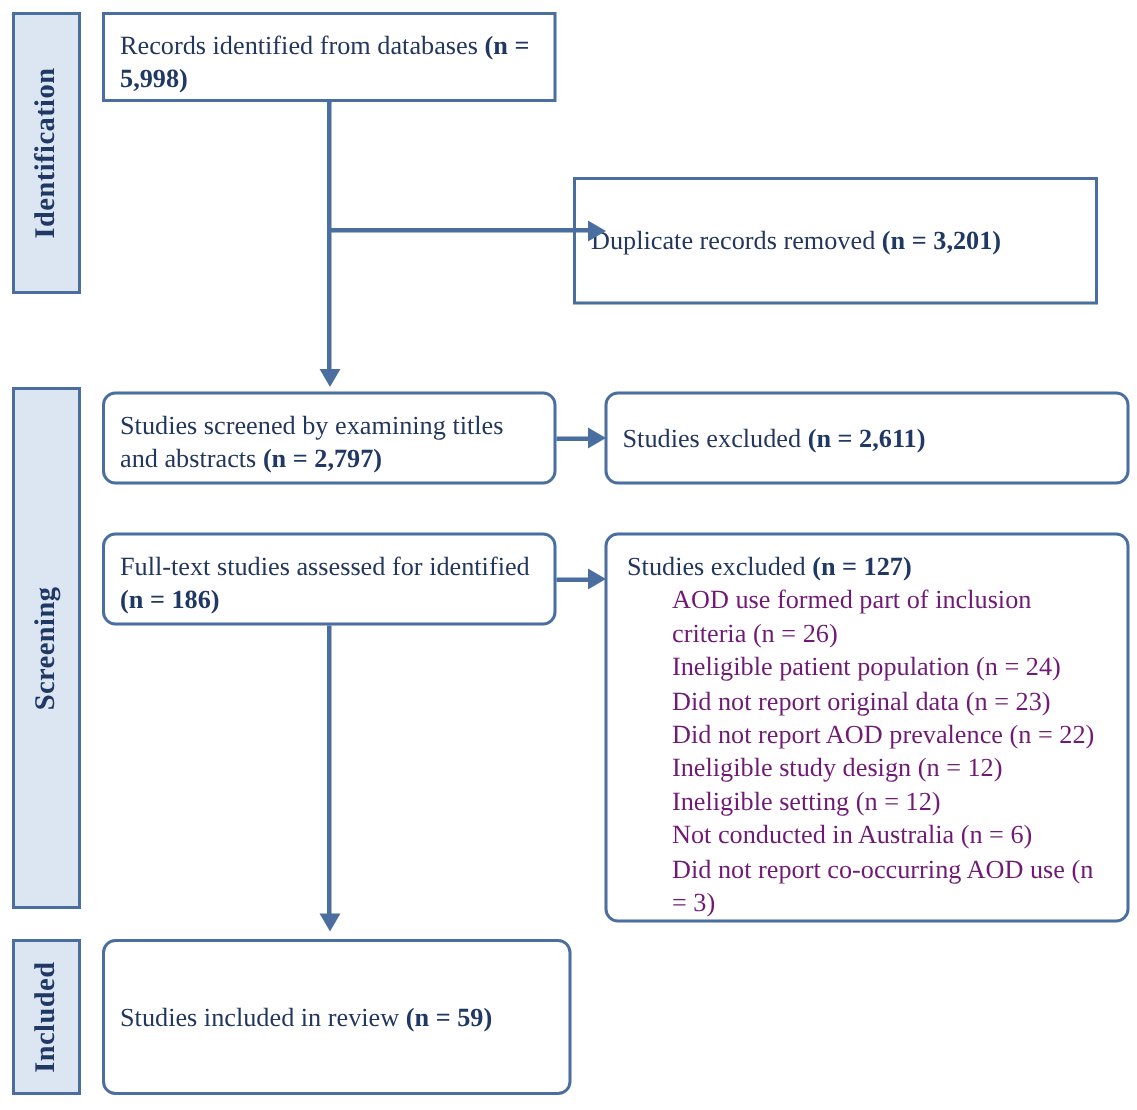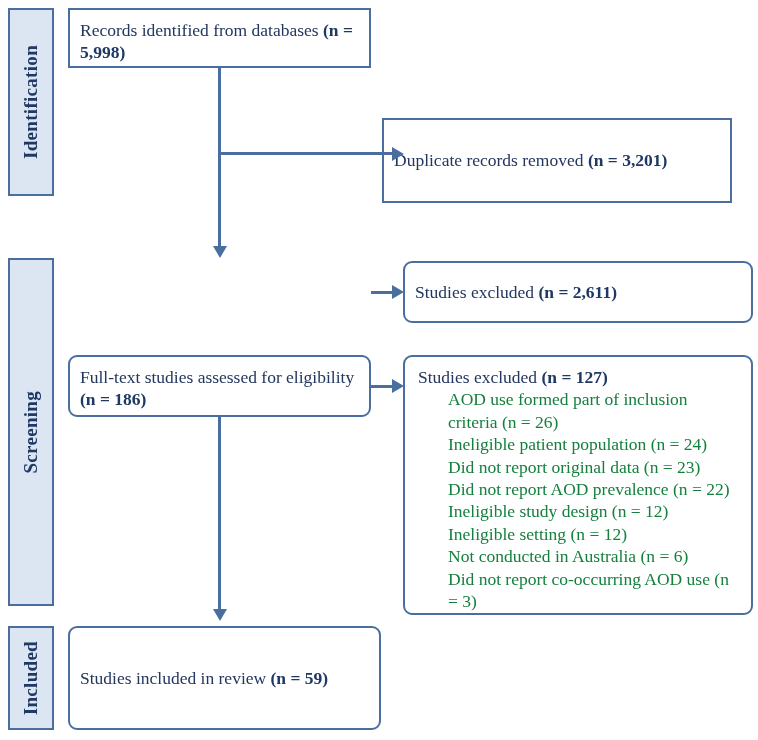--- a/index.html
+++ b/index.html
@@ -61,21 +61,21 @@
     color: #1f3864;
   }
   .sublist {
     margin: 0;
     padding: 0 0 0 30px;
     list-style: none;
   }
   .sublist li {
     font-size: 17.5px;
     line-height: 1.28;
-    color: #15803d;
+    color: #701a75;
     white-space: nowrap;
   }
 
   
   .vline {
     position: absolute;
     width: 3px;
     background: #4a6ea0;
   }
   .hline {
@@ -130,34 +130,40 @@
       <b>(n = 3,201)</b>
     </div>
   </div>
 
   <div class="vline" style="left:218px; top:68px; height:180px;"></div>
   <div class="arrow-down" style="left:212.5px; top:246px;"></div>
 
   <div class="hline" style="left:218px; top:152px; width:176px;"></div>
   <div class="arrow-right" style="left:392px; top:146.5px;"></div>
 
+  <div class="box rounded top-align" style="left:68px; top:261px; width:303px; height:62px;">
+    <div class="txt">
+      <span>Studies screened by examining titles and abstracts</span>
+      <b>(n = 2,797)</b>
+    </div>
+  </div>
 
   <div class="box rounded" style="left:403px; top:261px; width:350px; height:62px;">
     <div class="txt">
       <span>Studies excluded</span>
       <b>(n = 2,611)</b>
     </div>
   </div>
 
   <div class="hline" style="left:371px; top:290.5px; width:23px;"></div>
   <div class="arrow-right" style="left:392px; top:285px;"></div>
 
   <div class="box rounded top-align" style="left:68px; top:355px; width:303px; height:62px;">
     <div class="txt">
-      <span>Full-text studies assessed for eligibility</span>
+      <span>Full-text studies assessed for identified</span>
       <b>(n = 186)</b>
     </div>
   </div>
 
   <div class="box rounded top-align" style="left:403px; top:355px; width:350px; height:260px;padding-left:13px;">
     <div class="txt">
       <div>
         <span>Studies excluded</span>
         <b>(n = 127)</b>
       </div>

